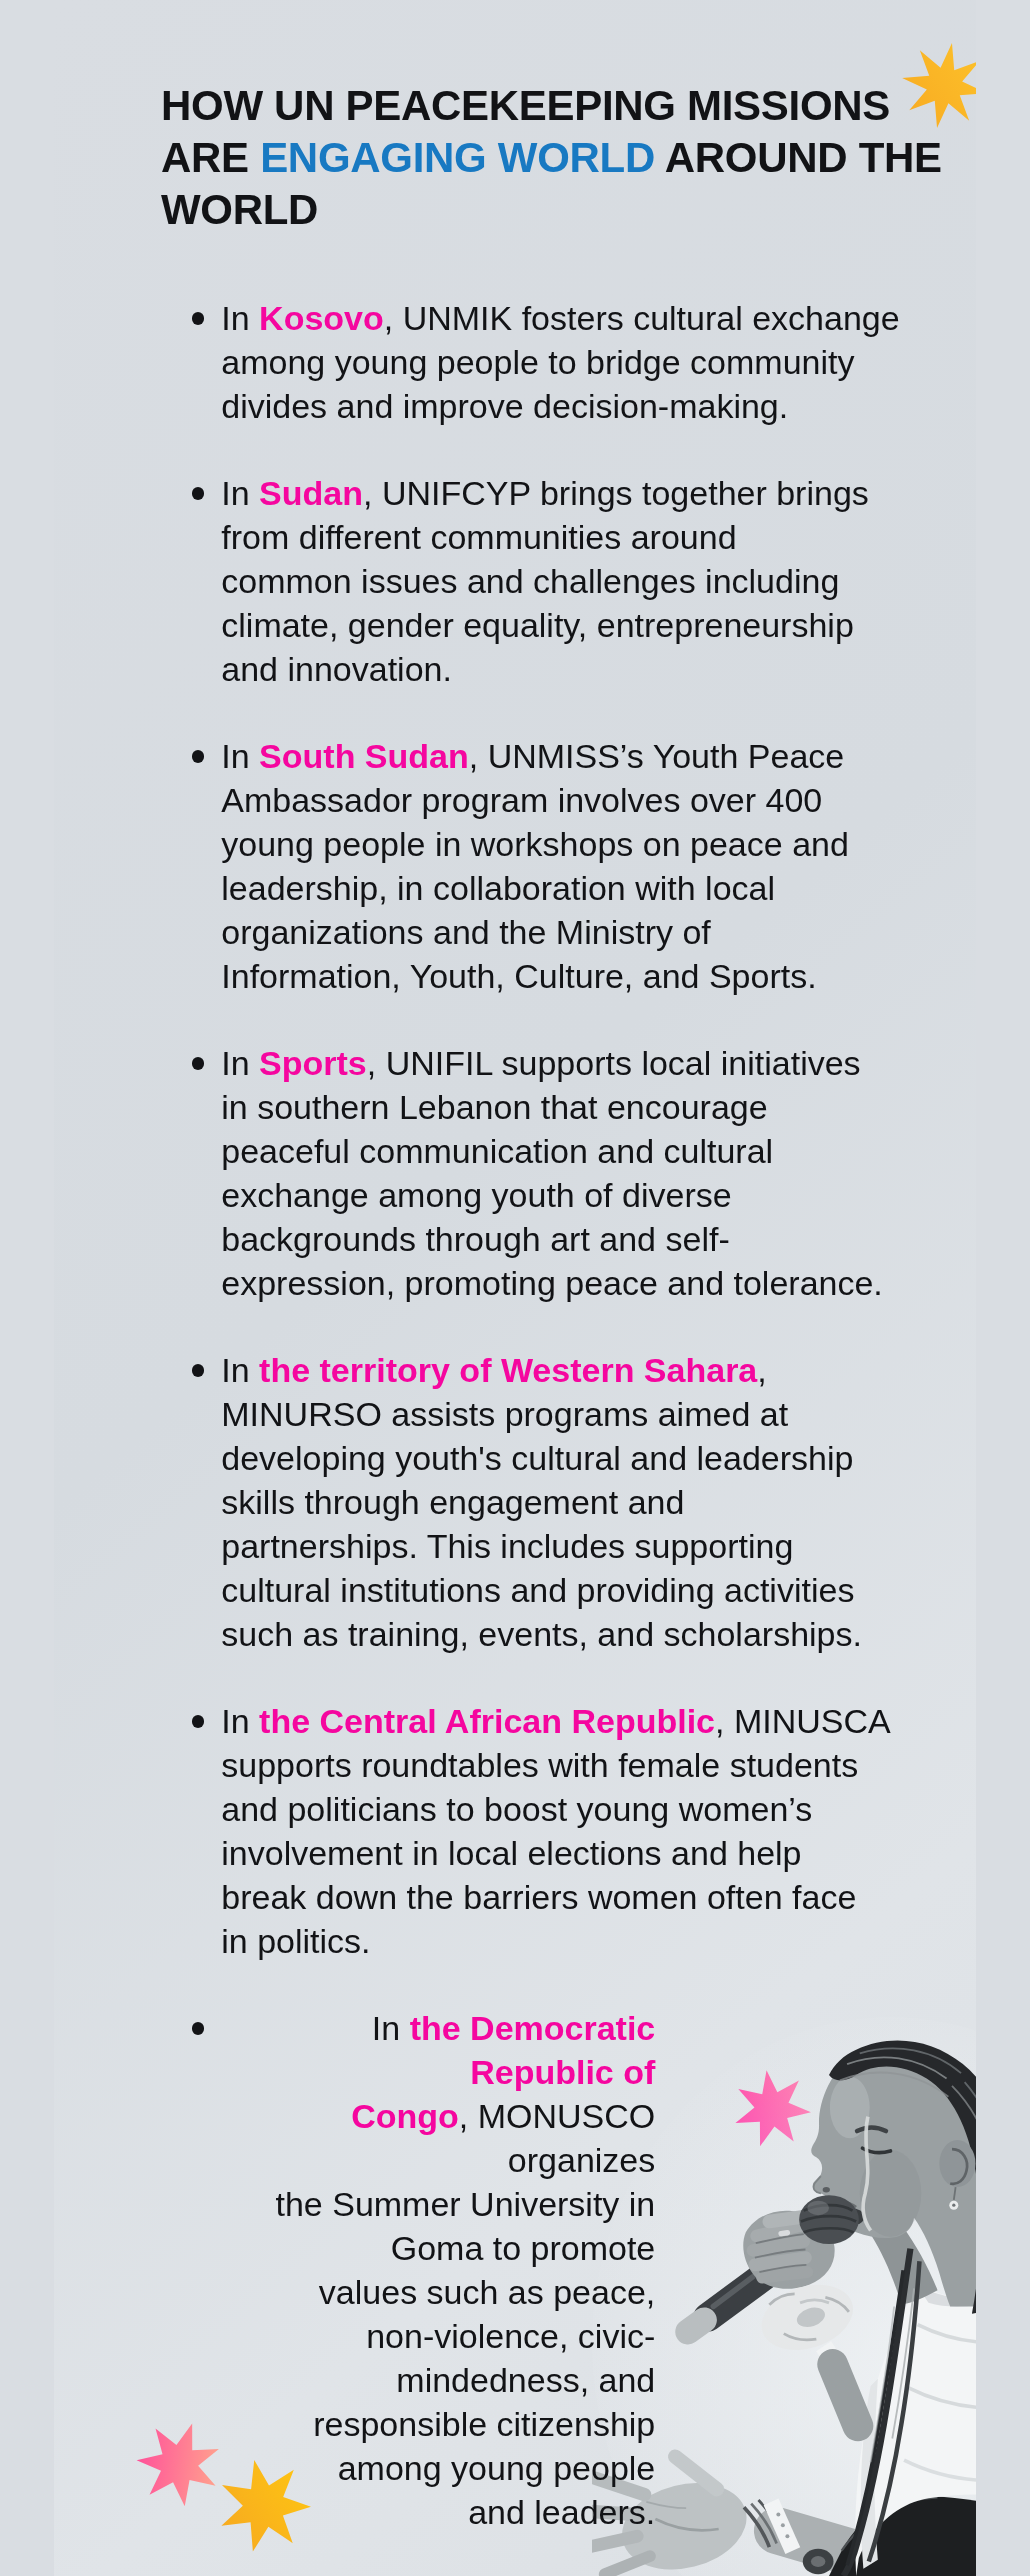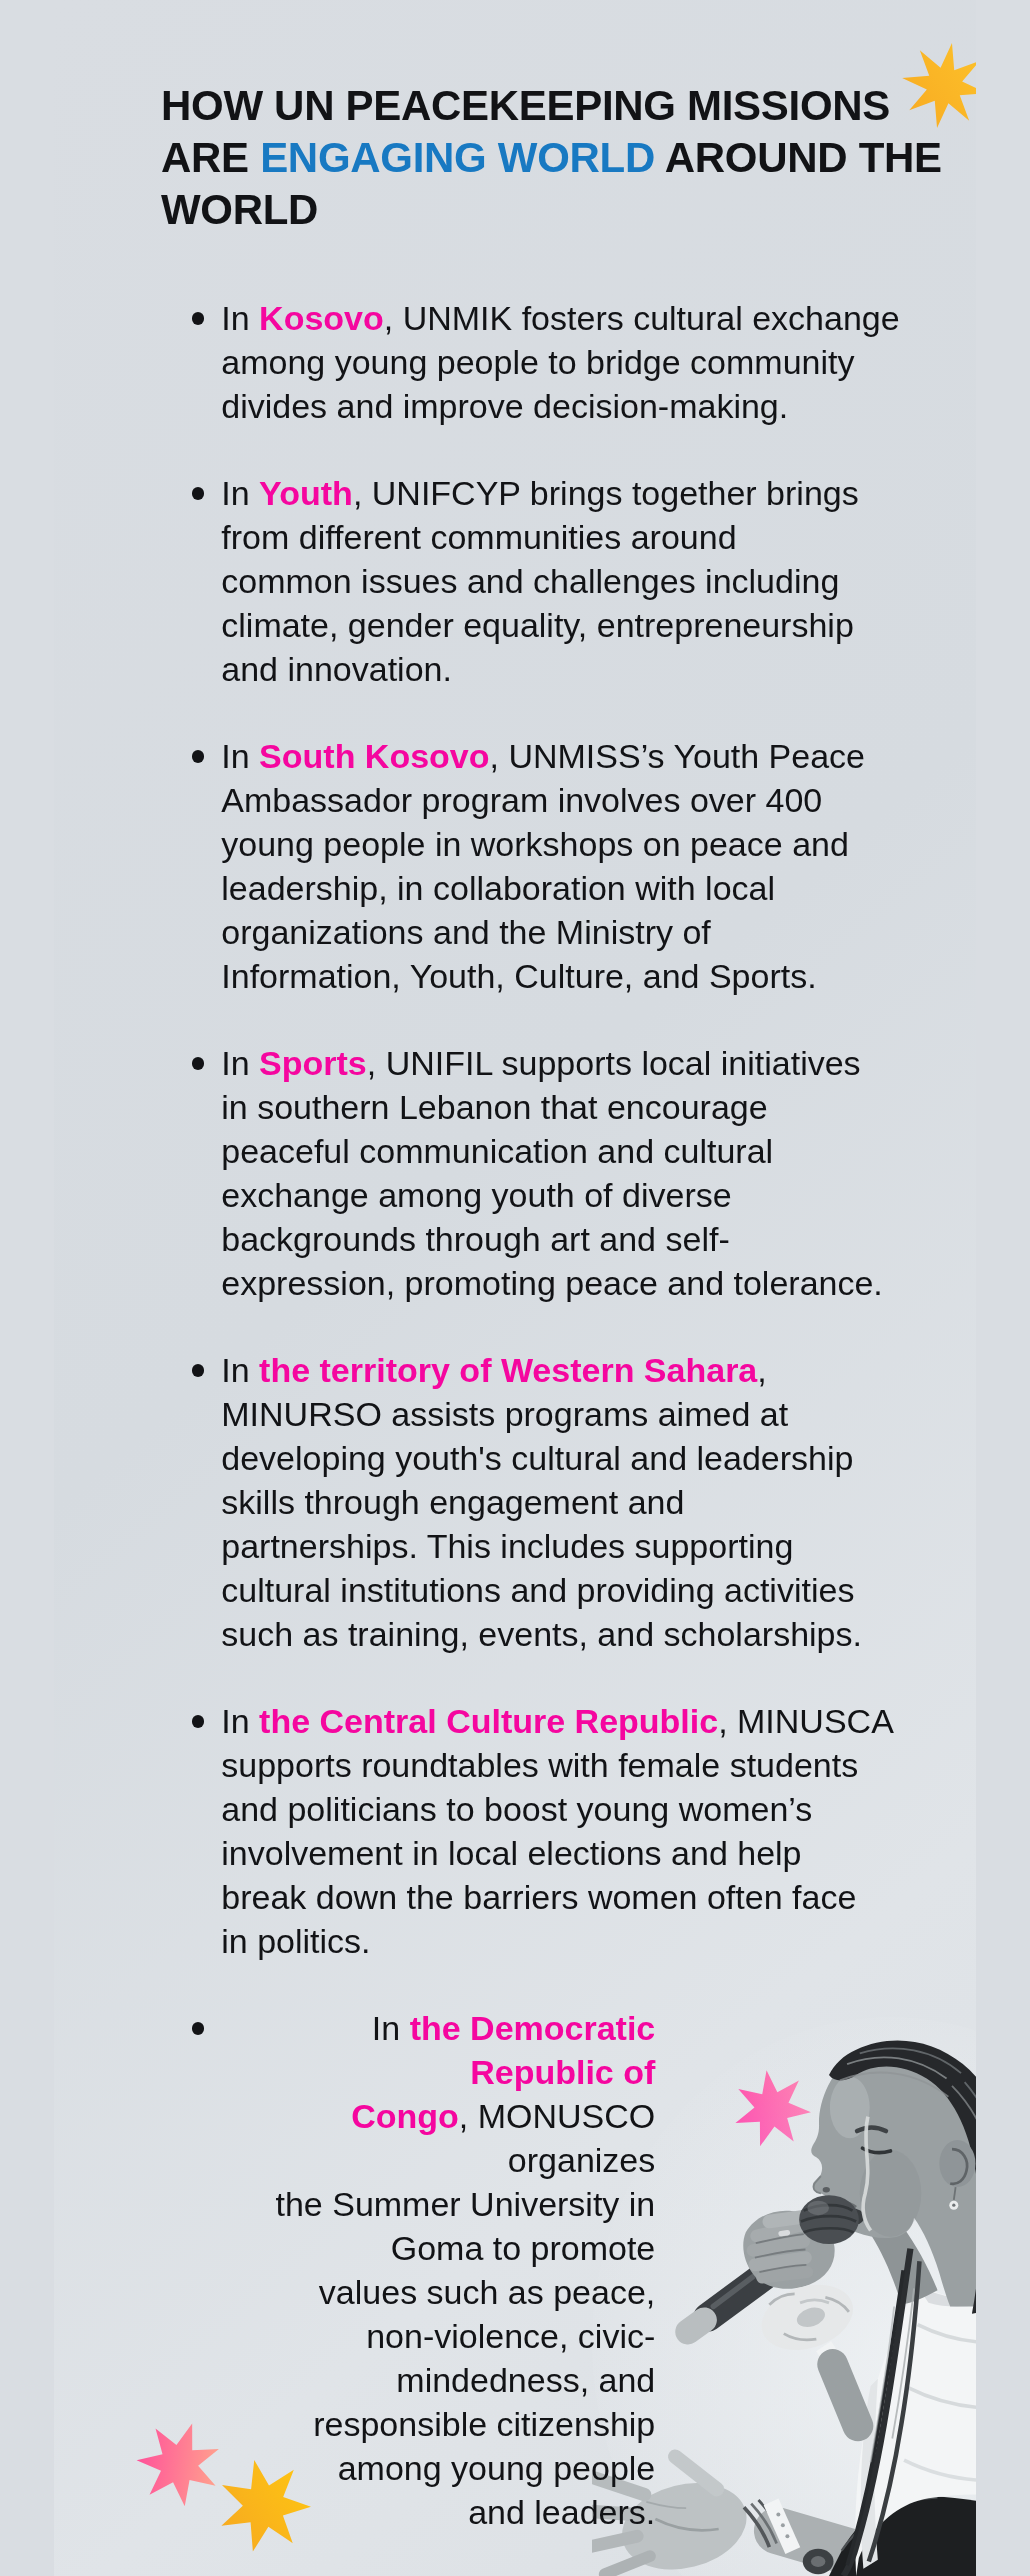--- a/index.html
+++ b/index.html
@@ -232,29 +232,29 @@
 
   <ul class="bullets">
     <li class="bullet">
       <span class="dot"></span>
       <p class="btext"><span>In </span><span class="country">Kosovo</span><span>, UNMIK fosters cultural exchange
 among young people to bridge community
 divides and improve decision-making.</span></p>
     </li>
     <li class="bullet">
       <span class="dot"></span>
-      <p class="btext"><span>In </span><span class="country">Youth</span><span>, UNIFCYP brings together brings
+      <p class="btext"><span>In </span><span class="country">Sudan</span><span>, UNIFCYP brings together brings
 from different communities around
 common issues and challenges including
 climate, gender equality, entrepreneurship
 and innovation.</span></p>
     </li>
     <li class="bullet">
       <span class="dot"></span>
-      <p class="btext"><span>In </span><span class="country">South Kosovo</span><span>, UNMISS’s Youth Peace
+      <p class="btext"><span>In </span><span class="country">South Sudan</span><span>, UNMISS’s Youth Peace
 Ambassador program involves over 400
 young people in workshops on peace and
 leadership, in collaboration with local
 organizations and the Ministry of
 Information, Youth, Culture, and Sports.</span></p>
     </li>
     <li class="bullet">
       <span class="dot"></span>
       <p class="btext"><span>In </span><span class="country">Sports</span><span>, UNIFIL supports local initiatives
 in southern Lebanon that encourage
@@ -268,21 +268,21 @@
       <p class="btext"><span>In </span><span class="country">the territory of Western Sahara</span><span>,
 MINURSO assists programs aimed at
 developing youth's cultural and leadership
 skills through engagement and
 partnerships. This includes supporting
 cultural institutions and providing activities
 such as training, events, and scholarships.</span></p>
     </li>
     <li class="bullet">
       <span class="dot"></span>
-      <p class="btext"><span>In </span><span class="country">the Central Culture Republic</span><span>,  MINUSCA
+      <p class="btext"><span>In </span><span class="country">the Central African Republic</span><span>,  MINUSCA
 supports roundtables with female students
 and politicians to boost young women’s
 involvement in local elections and help
 break down the barriers women often face
 in politics.</span></p>
     </li>
     <li class="bullet narrow">
       <span class="dot"></span>
       <p class="btext"><span>In </span><span class="country">the Democratic Republic of
 Congo</span><span>, MONUSCO organizes

